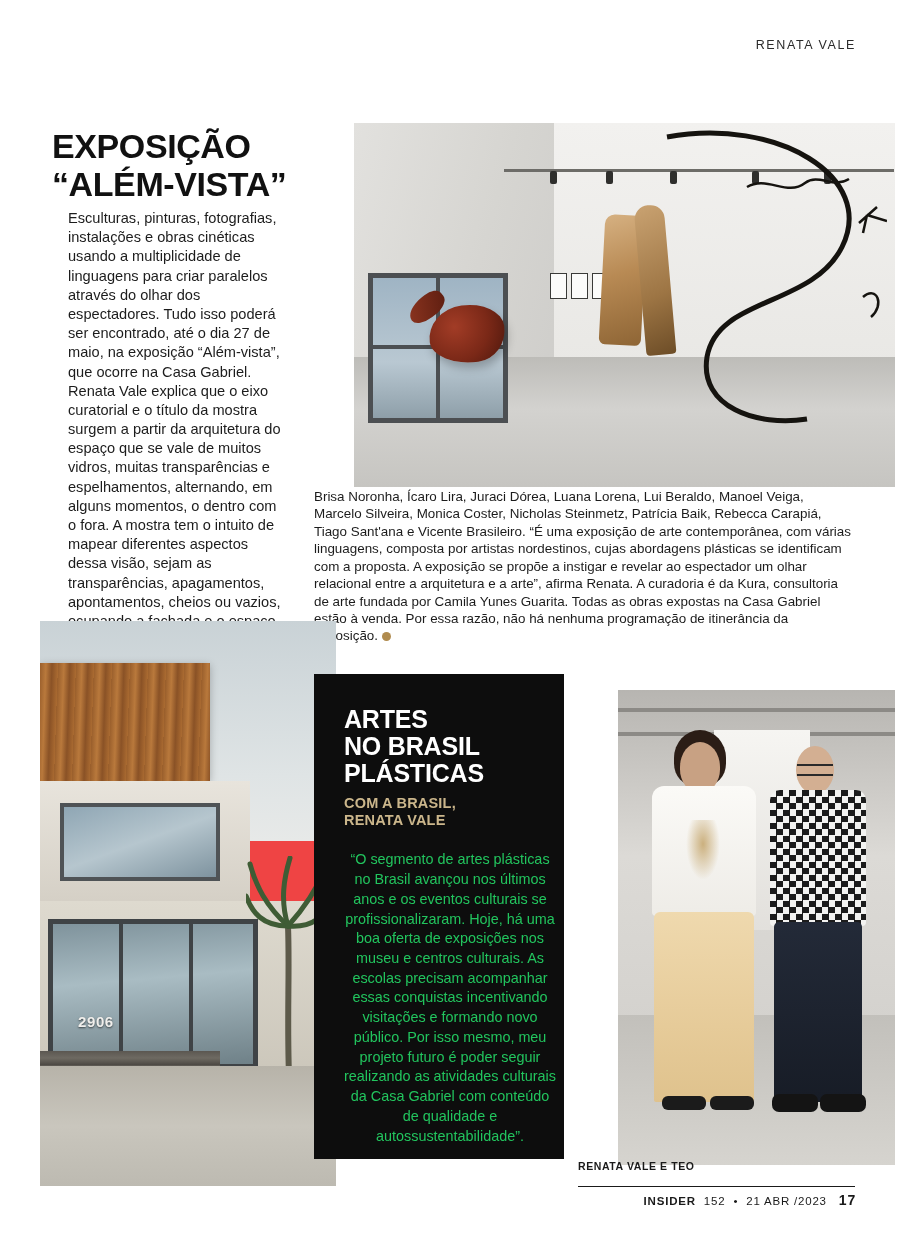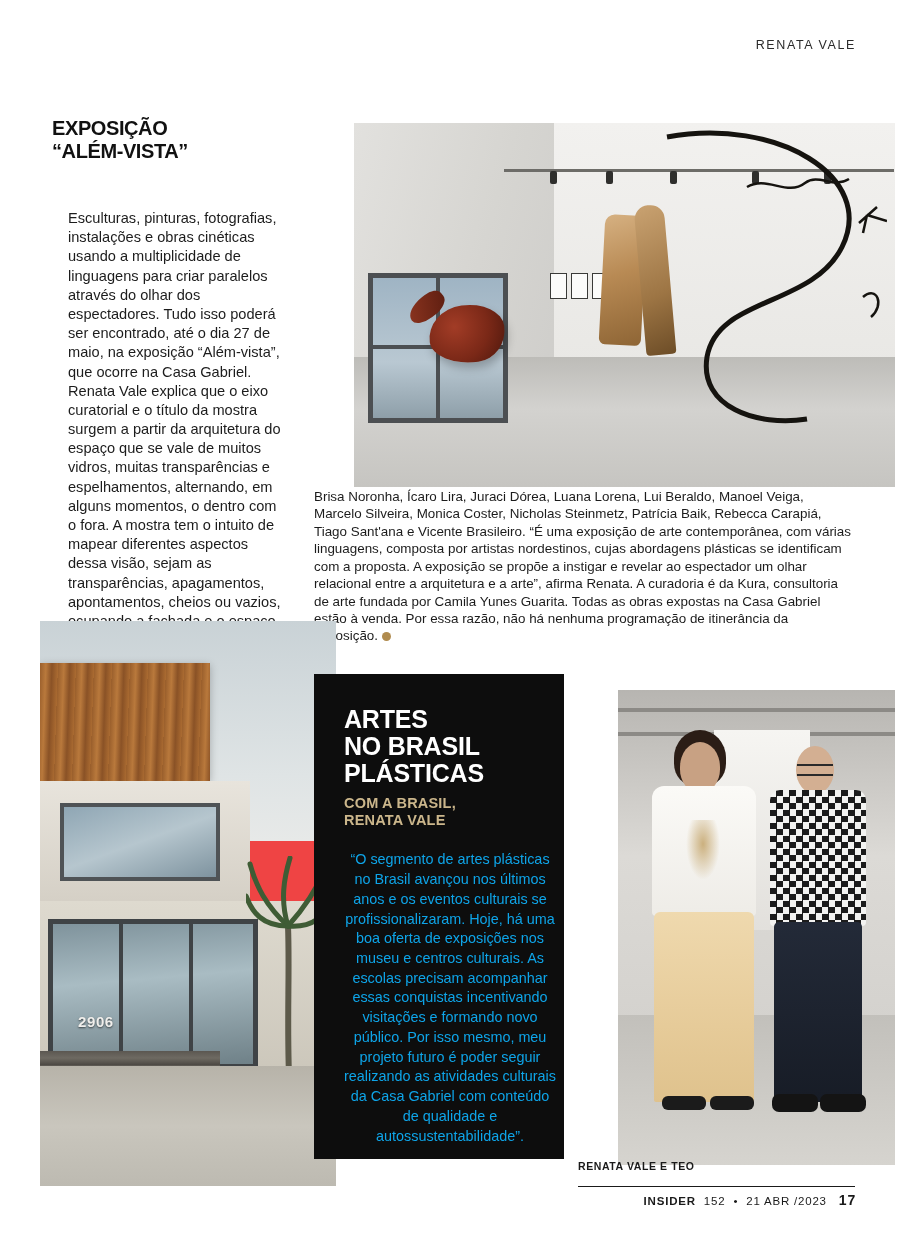--- a/index.html
+++ b/index.html
@@ -26,21 +26,21 @@
     color: #2b2b2b;
     font-weight: 400;
   }
 
   
   .headline {
     position: absolute;
     left: 52px;
     top: 104px;
     width: 250px;
-    font-size: 20px;
+    font-size: 34px;
     line-height: 1.13;
     font-weight: 700;
     letter-spacing: -0.4px;
     color: #111;
   }
   .headline .l2 { display: block; }
 
   
   .col-left {
     position: absolute;
@@ -274,21 +274,21 @@
     line-height: 1.15;
     font-weight: 700;
     color: #cbb68b;
     letter-spacing: 0.2px;
   }
   .quote-panel .quote-body {
     margin-top: 22px;
     font-size: 14.4px;
     line-height: 1.37;
     text-align: center;
-    color: #0ea5e9;
+    color: #22c55e;
   }
 
   
   .portrait-photo {
     position: absolute;
     left: 578px;
     top: 674px;
     width: 277px;
     height: 475px;
     overflow: hidden;

